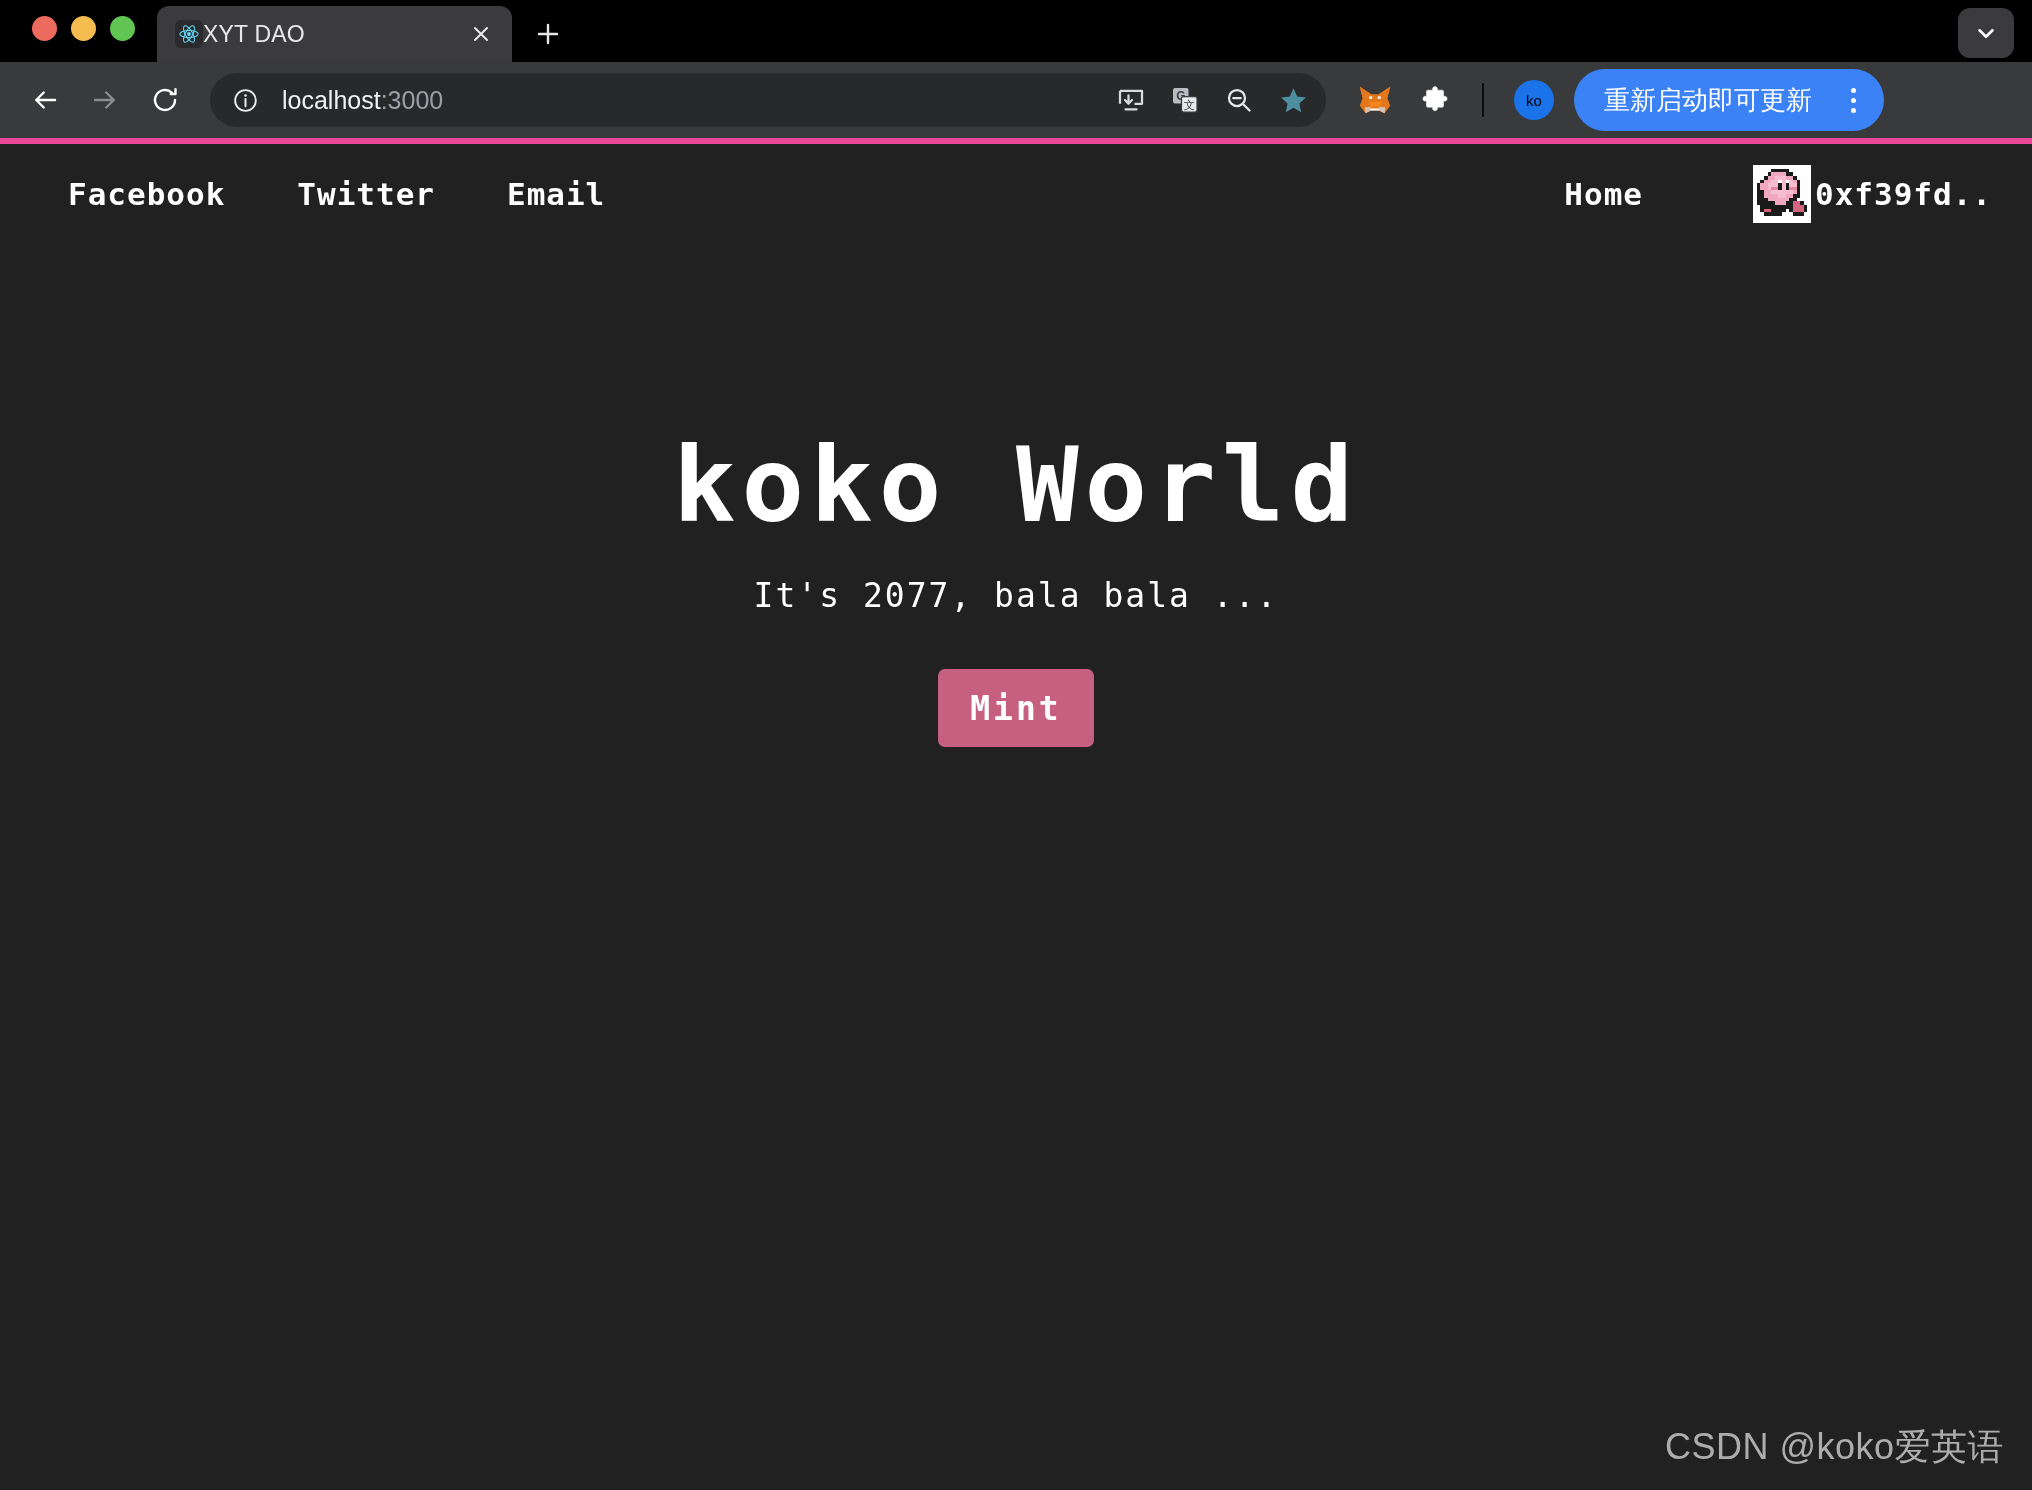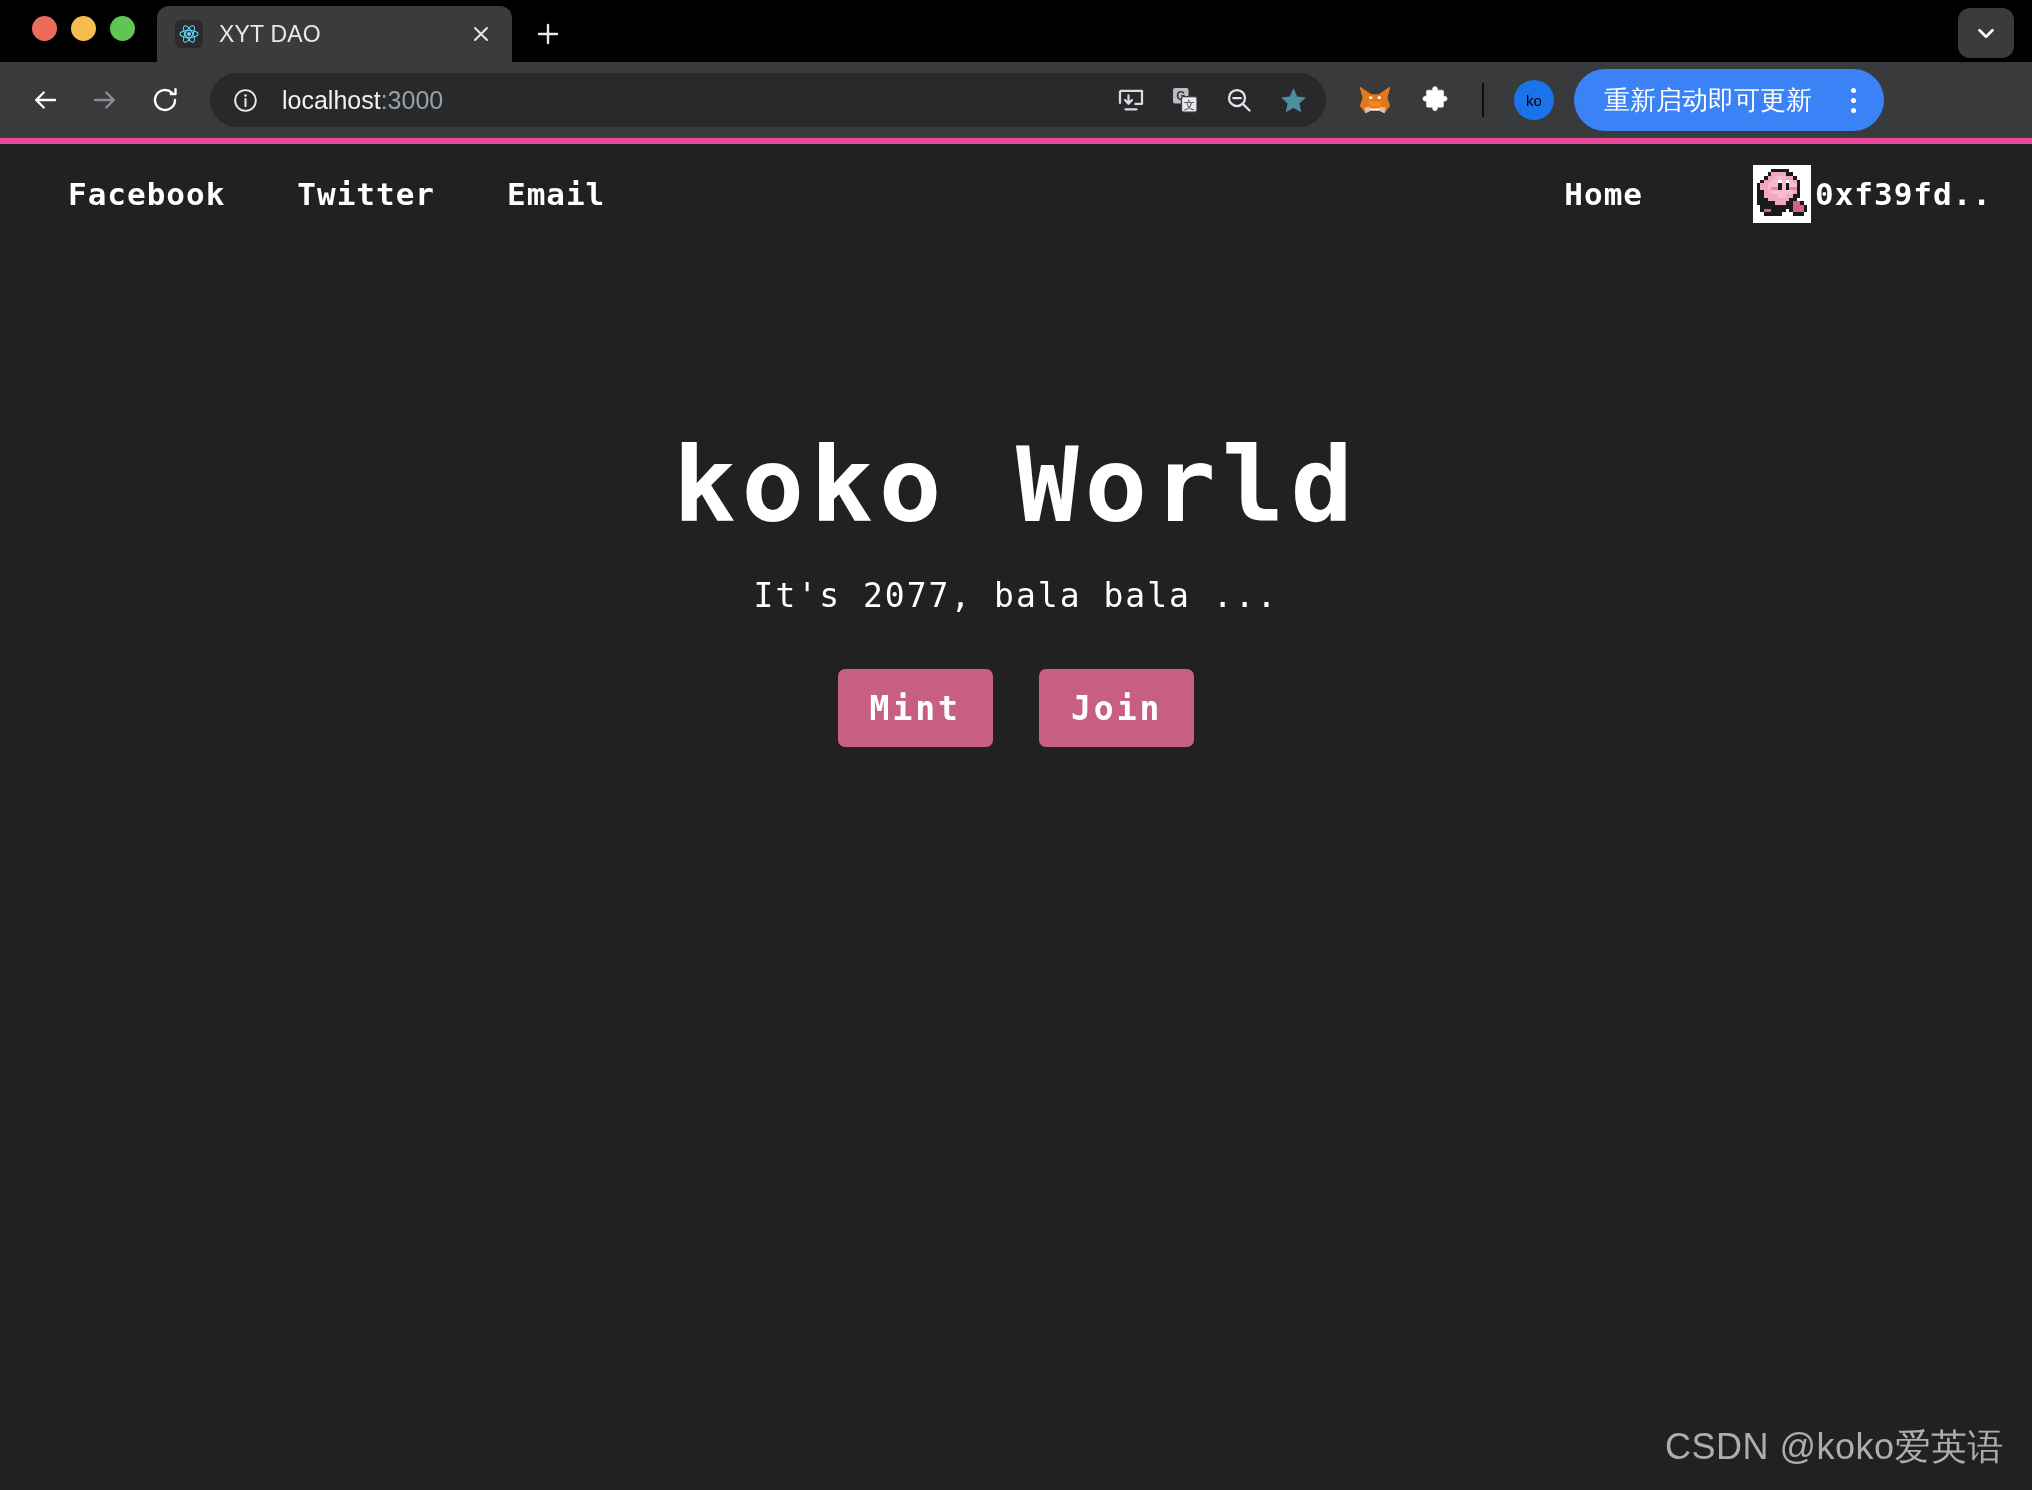--- a/index.html
+++ b/index.html
@@ -46,21 +46,20 @@
 
   #tab-active {
     position: relative;
     width: 355px;
     height: 56px;
     background: #3b3b3d;
     border-radius: 12px 12px 0 0;
     display: flex;
     align-items: center;
     padding: 0 16px 0 18px;
-    gap: 16px;
   }
   #tab-favicon {
     width: 28px; height: 28px;
     border-radius: 6px;
     background: #2b2b2d;
     display: flex; align-items: center; justify-content: center;
     flex: 0 0 auto;
   }
   #tab-title {
     flex: 1 1 auto;
@@ -501,19 +500,18 @@
           <span id="wallet-address">0xf39fd..</span>
         </div>
       </div>
     </div>
 
     <div id="hero">
       <h1 id="hero-title">koko World</h1>
       <p id="hero-subtitle">It's 2077, bala bala ...</p>
       <div id="hero-actions">
         <button class="hero-btn">Mint</button>
-        <button class="hero-btn">Join</button>
       </div>
     </div>
 
     <div id="watermark">CSDN @koko爱英语</div>
   </div>
 </div>
 
 </body></html>

